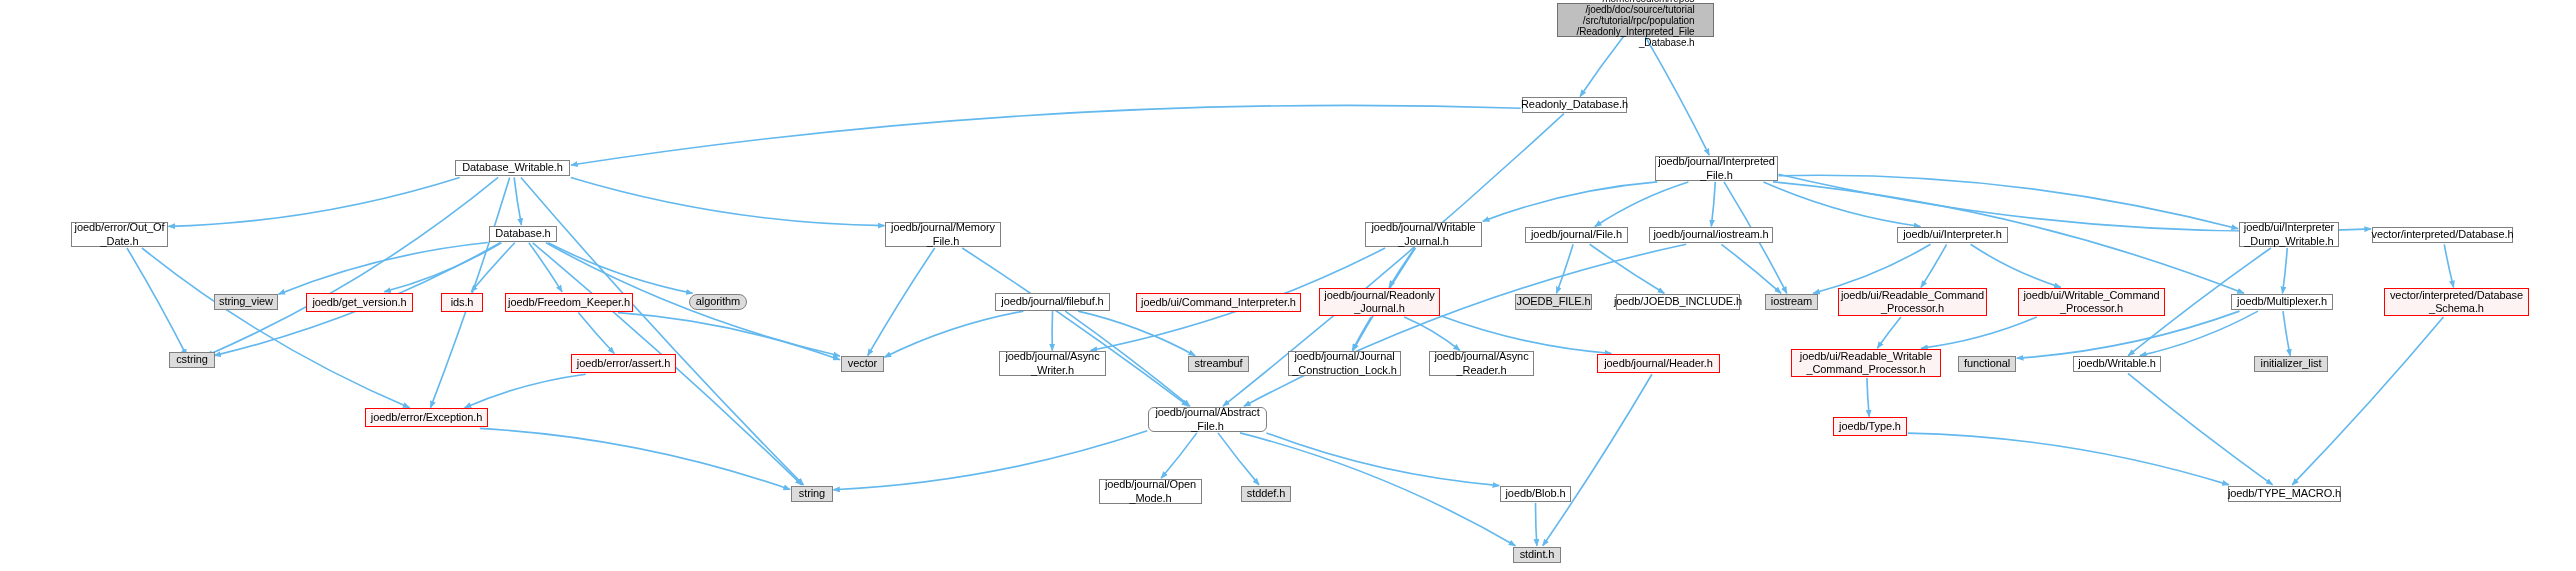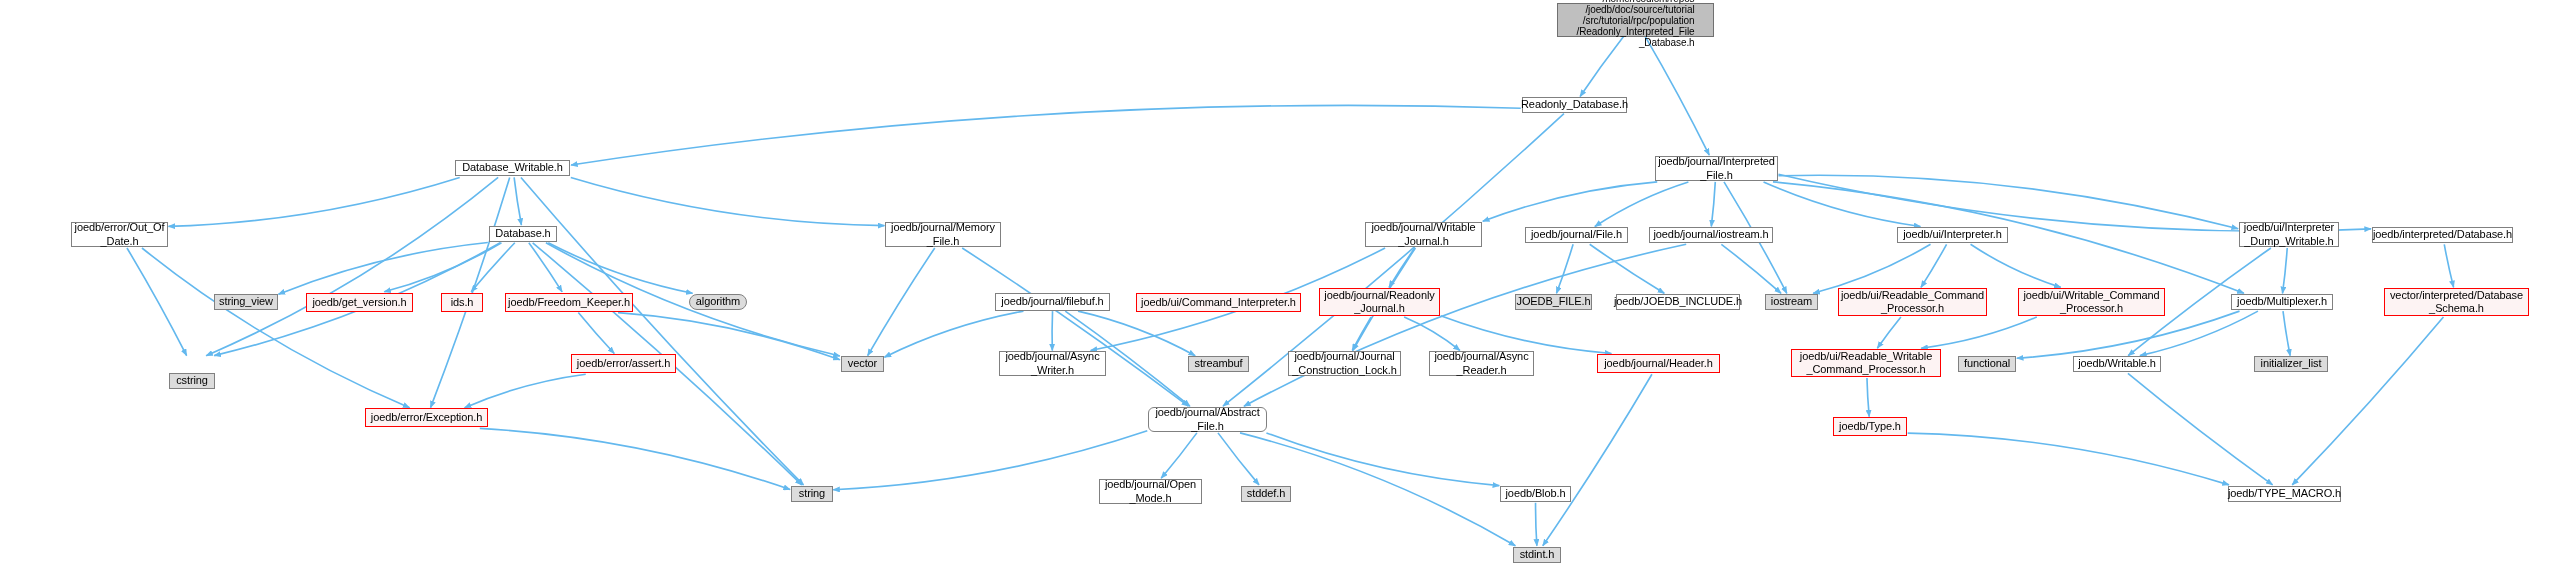--- a/index.html
+++ b/index.html
@@ -150,41 +150,41 @@
       <div class="node" style="left: 489px; top: 226px; width: 68px; height: 16.3px;">Database.h</div>
       <div class="node" style="left: 885px; top: 222px; width: 116px; height: 25px;">joedb/journal/Memory
 _File.h</div>
       <div class="node" style="left: 1365px; top: 222px; width: 117px; height: 25px;">joedb/journal/Writable
 _Journal.h</div>
       <div class="node" style="left: 1525px; top: 227px; width: 103px; height: 16.3px;">joedb/journal/File.h</div>
       <div class="node" style="left: 1649px; top: 227px; width: 124px; height: 16.3px;">joedb/journal/iostream.h</div>
       <div class="node" style="left: 1897px; top: 227px; width: 111px; height: 16.3px;">joedb/ui/Interpreter.h</div>
       <div class="node" style="left: 2239px; top: 222px; width: 100px; height: 25px;">joedb/ui/Interpreter
 _Dump_Writable.h</div>
-      <div class="node" style="left: 2372px; top: 227px; width: 141px; height: 16.3px;">joedb/interpreted/Database.h</div>
+      <div class="node" style="left: 2372px; top: 227px; width: 141px; height: 16.3px;">vector/interpreted/Database.h</div>
       <div class="node system" style="left: 214px; top: 294px; width: 64px; height: 16.3px;">string_view</div>
       <div class="node linked" style="left: 306px; top: 293px; width: 107px; height: 19.3px;">joedb/get_version.h</div>
       <div class="node linked" style="left: 441px; top: 293px; width: 42px; height: 19.3px;">ids.h</div>
       <div class="node linked" style="left: 505px; top: 293px; width: 128px; height: 19.3px;">joedb/Freedom_Keeper.h</div>
       <div class="node system" style="left: 689px; top: 294px; width: 58px; height: 16.3px; border-radius: 8px;">algorithm</div>
       <div class="node" style="left: 995px; top: 293px; width: 115px; height: 18px;">joedb/journal/filebuf.h</div>
       <div class="node linked" style="left: 1136px; top: 293px; width: 165px; height: 19.3px;">joedb/ui/Command_Interpreter.h</div>
       <div class="node linked" style="left: 1319px; top: 288px; width: 121px; height: 28px;">joedb/journal/Readonly
 _Journal.h</div>
       <div class="node system" style="left: 1515px; top: 294px; width: 77px; height: 16.3px;">JOEDB_FILE.h</div>
       <div class="node" style="left: 1616px; top: 294px; width: 124px; height: 16.3px;">joedb/JOEDB_INCLUDE.h</div>
       <div class="node system" style="left: 1765px; top: 294px; width: 53px; height: 16.3px;">iostream</div>
       <div class="node linked" style="left: 1838px; top: 288px; width: 149px; height: 28px;">joedb/ui/Readable_Command
 _Processor.h</div>
       <div class="node linked" style="left: 2018px; top: 288px; width: 147px; height: 28px;">joedb/ui/Writable_Command
 _Processor.h</div>
       <div class="node" style="left: 2231px; top: 294px; width: 102px; height: 16.3px;">joedb/Multiplexer.h</div>
       <div class="node linked" style="left: 2384px; top: 288px; width: 145px; height: 28px;">vector/interpreted/Database
 _Schema.h</div>
-      <div class="node system" style="left: 169px; top: 373px; width: 46px; height: 16.3px;">cstring</div>
+      <div class="node system" style="left: 169px; top: 352px; width: 46px; height: 16.3px;">cstring</div>
       <div class="node linked" style="left: 571px; top: 354px; width: 105px; height: 19.3px;">joedb/error/assert.h</div>
       <div class="node system" style="left: 841px; top: 356px; width: 43px; height: 16.3px;">vector</div>
       <div class="node" style="left: 999px; top: 351px; width: 107px; height: 25px;">joedb/journal/Async
 _Writer.h</div>
       <div class="node system" style="left: 1188px; top: 356px; width: 61px; height: 16.3px;">streambuf</div>
       <div class="node" style="left: 1288px; top: 351px; width: 113px; height: 25px;">joedb/journal/Journal
 _Construction_Lock.h</div>
       <div class="node" style="left: 1429px; top: 351px; width: 105px; height: 25px;">joedb/journal/Async
 _Reader.h</div>
       <div class="node linked" style="left: 1597px; top: 354px; width: 123px; height: 19.3px;">joedb/journal/Header.h</div>

